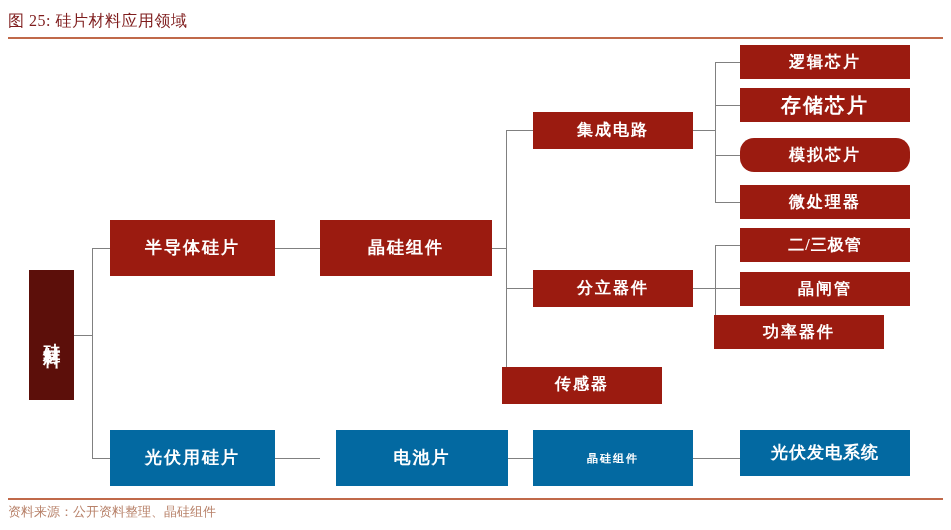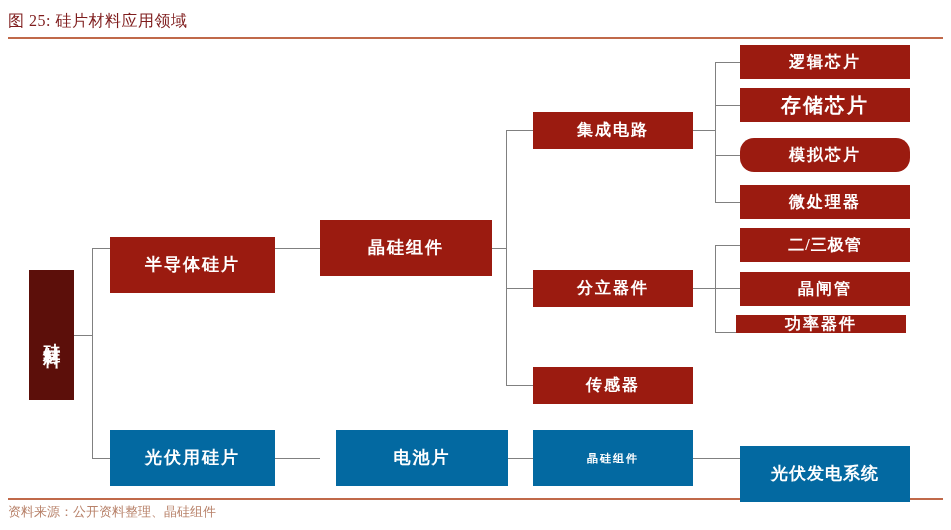--- a/index.html
+++ b/index.html
@@ -102,48 +102,48 @@
   <div class="ln lnh" style="left:693px; top:288px; width:22px;"></div>
   <div class="ln lnv" style="left:715px; top:245px; height:87px;"></div>
   <div class="ln lnh" style="left:715px; top:245px; width:25px;"></div>
   <div class="ln lnh" style="left:715px; top:288px; width:25px;"></div>
   <div class="ln lnh" style="left:715px; top:332px; width:25px;"></div>
 
   <div class="ln lnh" style="left:693px; top:458px; width:47px;"></div>
 
   <div class="node dark vertical" style="left:29px; top:270px; width:45px; height:130px; font-size:17px;">硅材料</div>
 
-  <div class="node red" style="left:110px; top:220px; width:165px; height:56px; font-size:17px; letter-spacing:2px;margin-top:17px;">半导体硅片</div>
+  <div class="node red" style="left:110px; top:220px; width:165px; height:56px; font-size:17px; letter-spacing:2px;">半导体硅片</div>
 
   <div class="node gold" style="left:110px; top:430px; width:165px; height:56px; font-size:17px; letter-spacing:2px;">光伏用硅片</div>
 
   <div class="node red" style="left:320px; top:220px; width:172px; height:56px; font-size:17px; letter-spacing:2px;">晶硅组件</div>
 
   <div class="node gold" style="left:320px; top:430px; width:172px; height:56px; font-size:17px; letter-spacing:2px;margin-left:16px;">电池片</div>
 
   <div class="node red" style="left:533px; top:112px; width:160px; height:37px; font-size:16px; letter-spacing:2px;">集成电路</div>
 
   <div class="node red" style="left:533px; top:270px; width:160px; height:37px; font-size:16px; letter-spacing:2px;">分立器件</div>
 
-  <div class="node red" style="left:533px; top:367px; width:160px; height:37px; font-size:16px; letter-spacing:2px;">传感器</div>
+  <div class="node red" style="left:502px; top:367px; width:160px; height:37px; font-size:16px; letter-spacing:2px;font-family:Liberation Mono, monospace;">传感器</div>
 
   <div class="node gold" style="left:533px; top:430px; width:160px; height:56px; font-size:11px; letter-spacing:2px;">晶硅组件</div>
 
   <div class="node red" style="left:740px; top:45px; width:170px; height:34px; font-size:16px; letter-spacing:2px;">逻辑芯片</div>
 
   <div class="node red" style="left:740px; top:88px; width:170px; height:34px; font-size:20px; letter-spacing:2px;">存储芯片</div>
 
   <div class="node red" style="left:740px; top:138px; width:170px; height:34px; font-size:16px; letter-spacing:2px;border-radius:14px;">模拟芯片</div>
 
   <div class="node red" style="left:740px; top:185px; width:170px; height:34px; font-size:16px; letter-spacing:2px;">微处理器</div>
 
   <div class="node red" style="left:740px; top:228px; width:170px; height:34px; font-size:16px; letter-spacing:1px;">二/三极管</div>
 
   <div class="node red" style="left:740px; top:272px; width:170px; height:34px; font-size:16px; letter-spacing:2px;">晶闸管</div>
 
-  <div class="node red" style="left:736px; top:315px; width:170px; height:18px; font-size:16px; letter-spacing:2px;">功率器件</div>
+  <div class="node red" style="left:714px; top:315px; width:170px; height:34px; font-size:16px; letter-spacing:2px;">功率器件</div>
 
-  <div class="node gold" style="left:740px; top:430px; width:170px; height:56px; font-size:17px; letter-spacing:1px;margin-top:16px;">光伏发电系统</div>
+  <div class="node gold" style="left:740px; top:430px; width:170px; height:46px; font-size:17px; letter-spacing:1px;">光伏发电系统</div>
 
   <div class="footer-rule"></div>
   <div class="footer-text">资料来源：公开资料整理、晶硅组件</div>
 
 </div>
 
 </body></html>

